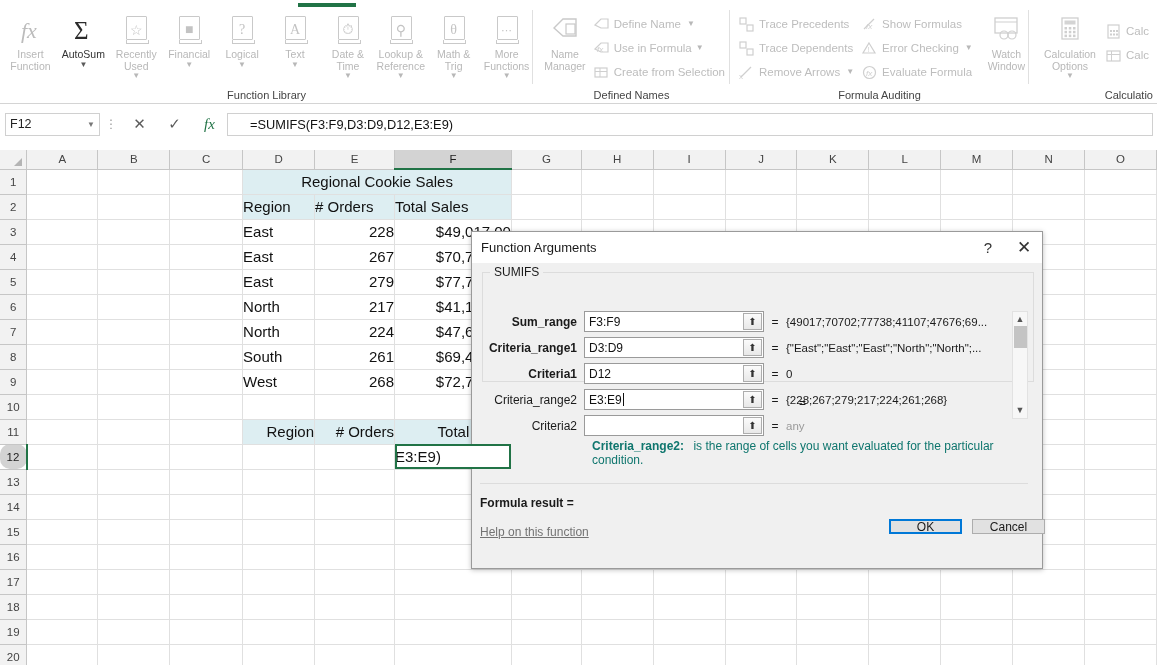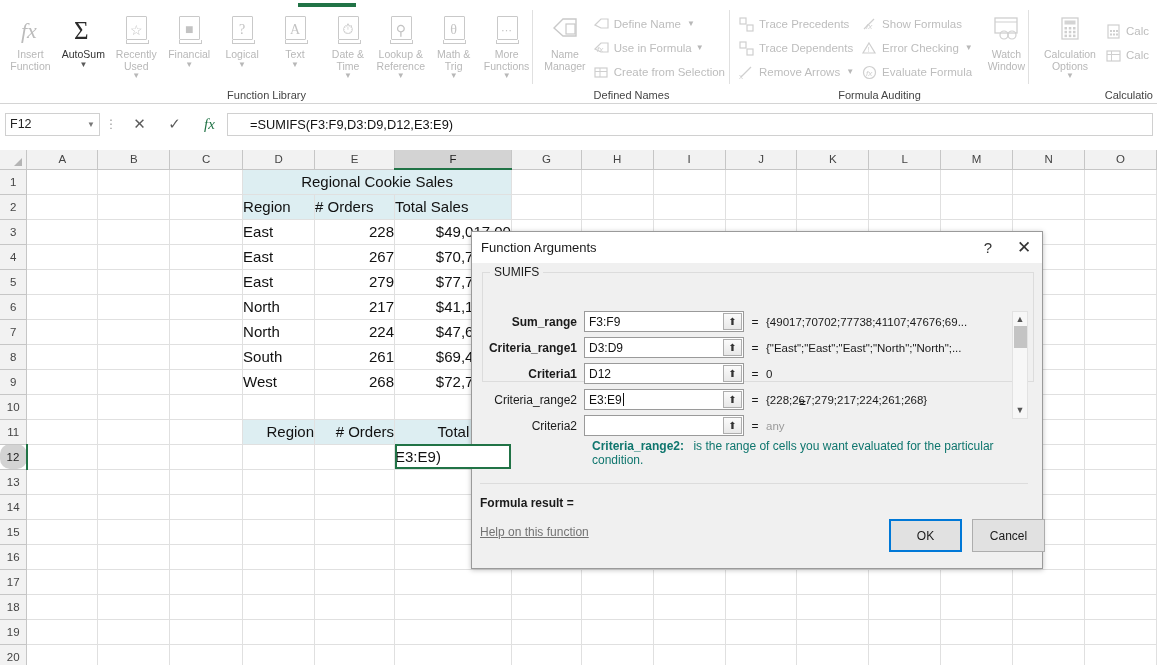--- a/index.html
+++ b/index.html
@@ -162,21 +162,21 @@
     border: 1px solid #dcdcdc; border-top: 1px solid #dcdcdc;
   }
   .args { position: absolute; left: 12px; top: 47px; width: 548px; }
   .argrow { display: flex; align-items: center; height: 23px; margin-bottom: 3px; }
   .arglabel {
     width: 100px; text-align: right; font-size: 12px; color: #1a1a1a;
     padding-right: 7px; font-weight: bold;
   }
   .arglabel.normal { font-weight: normal; }
   .arginput {
-    width: 160px; height: 21px; border: 1px solid #9a9a9a; background: #fff;
+    width: 180px; height: 21px; border: 1px solid #9a9a9a; background: #fff;
     display: flex; align-items: center; padding-left: 4px; font-size: 12px; color: #111;
     position: relative;
   }
   .arginput .caretbar {
     display: inline-block; width: 1px; height: 13px; background: #111; margin-left: 1px;
   }
   .collapse-btn {
     position: absolute; right: 1px; top: 1px; width: 19px; height: 17px;
     background: linear-gradient(#fbfbfb,#e8e8e8); border: 1px solid #adadad;
     display: flex; align-items: center; justify-content: center; font-size: 10px; color: #333;
@@ -201,21 +201,21 @@
     padding-left: 112px;
   }
   .desc-arg b { font-weight: bold; }
   .dlg-hr { position: absolute; left: 8px; top: 220px; width: 548px; height: 1px; background: #dcdcdc; }
   .formula-result { position: absolute; left: 8px; top: 233px; font-size: 12px; color: #1a1a1a; font-weight: bold; }
   .help-link {
     position: absolute; left: 8px; top: 262px; font-size: 12px; color: #737373;
     text-decoration: underline;
   }
   .dlg-btn {
-    position: absolute; top: 256px; width: 73px; height: 33px;
+    position: absolute; top: 256px; width: 73px; height: 15px;
     background: #e1e1e1; border: 1px solid #adadad; color: #1a1a1a; font-size: 12px;
     display: flex; align-items: center; justify-content: center;
   }
   .dlg-btn.ok { left: 417px; border: 2px solid #0078d7; background: #e1e1e1; }
   .dlg-btn.cancel { left: 500px; }
 </style>
 </head>
 <body>
 
 <div id="app">

